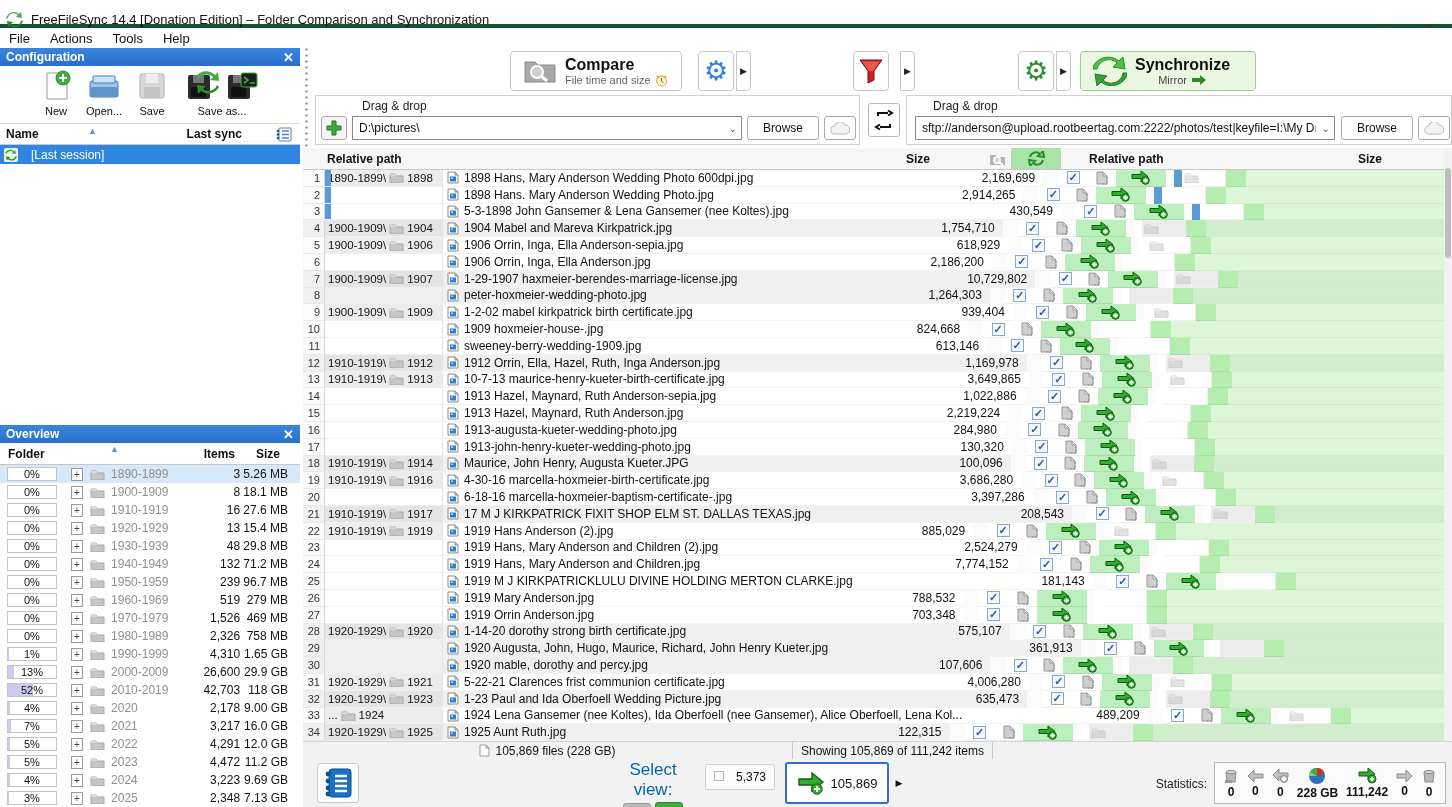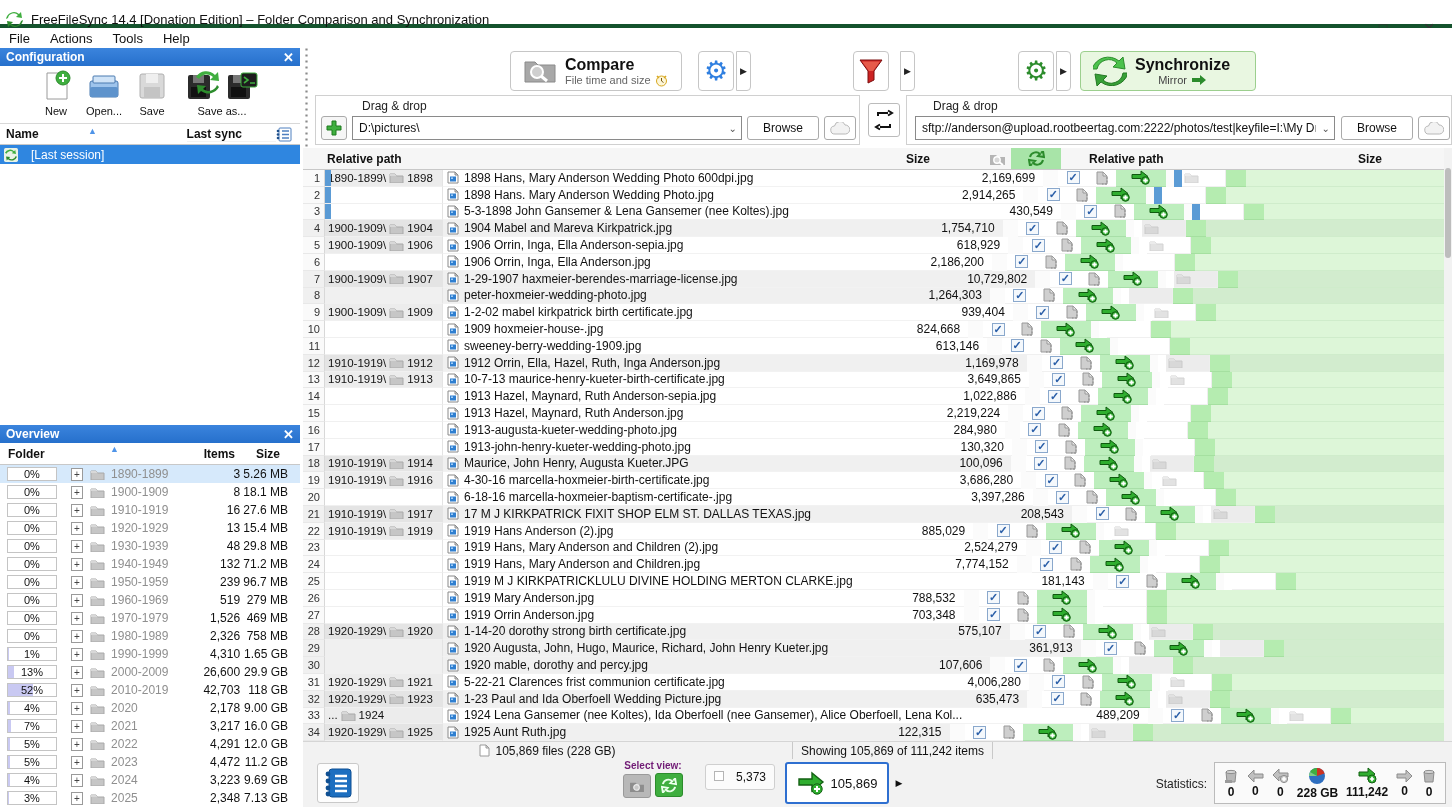--- a/index.html
+++ b/index.html
@@ -111,21 +111,21 @@
 
   
   #statusbar { left:303px; top:741px; width:1149px; height:18px; background:#f2f2f2; border-top:1px solid #d5d5d5; display:flex; align-items:center; }
   .stsec { height:100%; display:flex; align-items:center; justify-content:center; gap:5px; border-right:1px solid #c9c9c9; }
   #stA { width:490px; } #stB { width:200px; } #stC { flex:1; border-right:none; }
 
   
   #bottombar { left:303px; top:759px; width:1149px; height:48px; background:#f2f2f2; }
   #logbtn { position:absolute; left:14px; top:4px; width:42px; height:40px; border:1px solid #c9c9c9; border-radius:3px; background:#fdfdfd; display:flex; align-items:center; justify-content:center; }
   #selview { position:absolute; left:305px; top:1px; width:90px; text-align:center; }
-  #selview .cap { font-size:10px; color:#701a75;font-weight:bold; }
+  #selview .cap { font-size:17px; color:#0369a1; }
   .vbtn { width:28px; height:24px; border-radius:3px; display:inline-flex; align-items:center; justify-content:center; margin-top:2px; }
   #vbtn-cat { background:#b8b8b8; border:1px solid #9a9a9a; }
   #vbtn-act { background:#3fae3f; border:1px solid #2c8c2c; }
   #exclpanel { position:absolute; left:402px; top:5px; width:70px; height:26px; background:#fbfbfb; border:1px solid #cfcfcf; border-radius:3px; display:flex; align-items:center; justify-content:flex-end; gap:6px; padding:0 8px; }
   #exclpanel .minichk { position:absolute; left:8px; top:6px; width:10px; height:10px; border:1px solid #b5b5b5; background:#fff; }
   #createbtn { position:absolute; left:482px; top:3px; width:104px; height:42px; background:#fff; border:2px solid #2e6fd0; border-radius:3px; display:flex; align-items:center; justify-content:center; gap:6px; font-size:13px; }
   #createdrop { position:absolute; left:589px; top:3px; width:14px; height:42px; display:flex; align-items:center; justify-content:center; font-size:9px; }
   #statslabel { position:absolute; right:245px; top:18px; color:#222; }
   #statspanel { position:absolute; right:6px; top:3px; width:232px; height:42px; border:1px solid #bbb; background:#fafafa; display:flex; align-items:center; justify-content:space-around; padding:0 4px; }
   .statitem { display:flex; flex-direction:column; align-items:center; gap:1px; }

